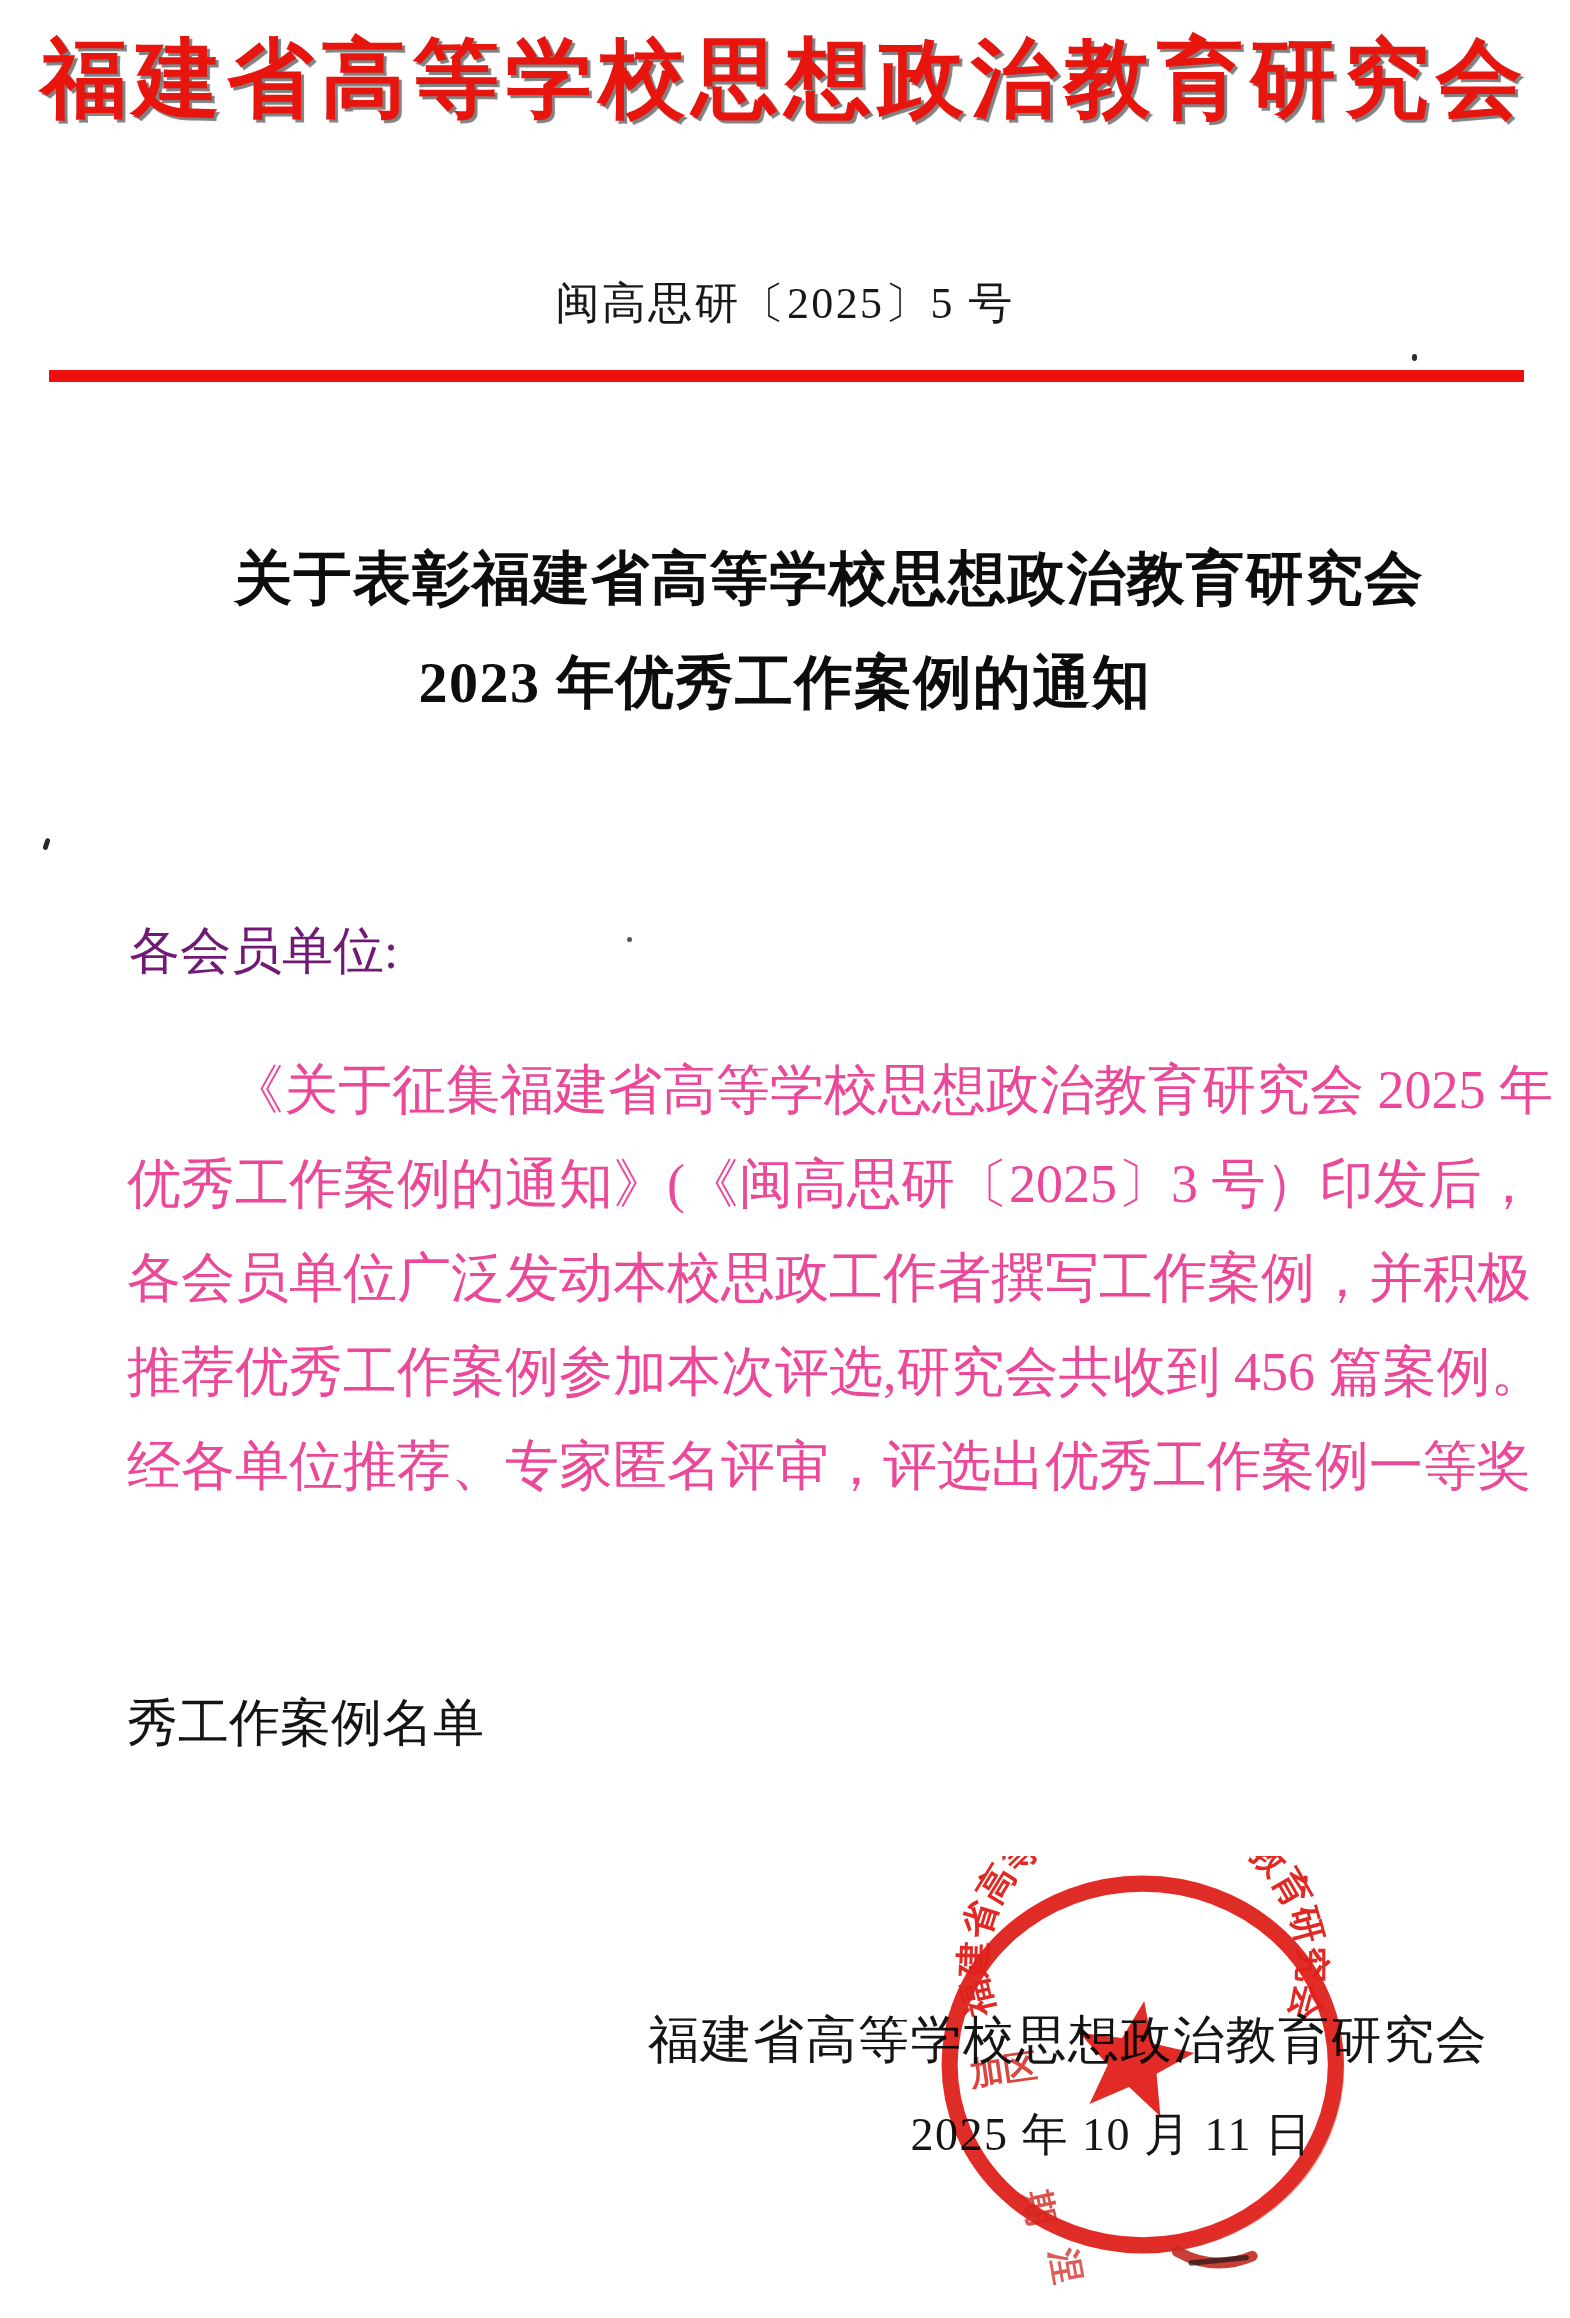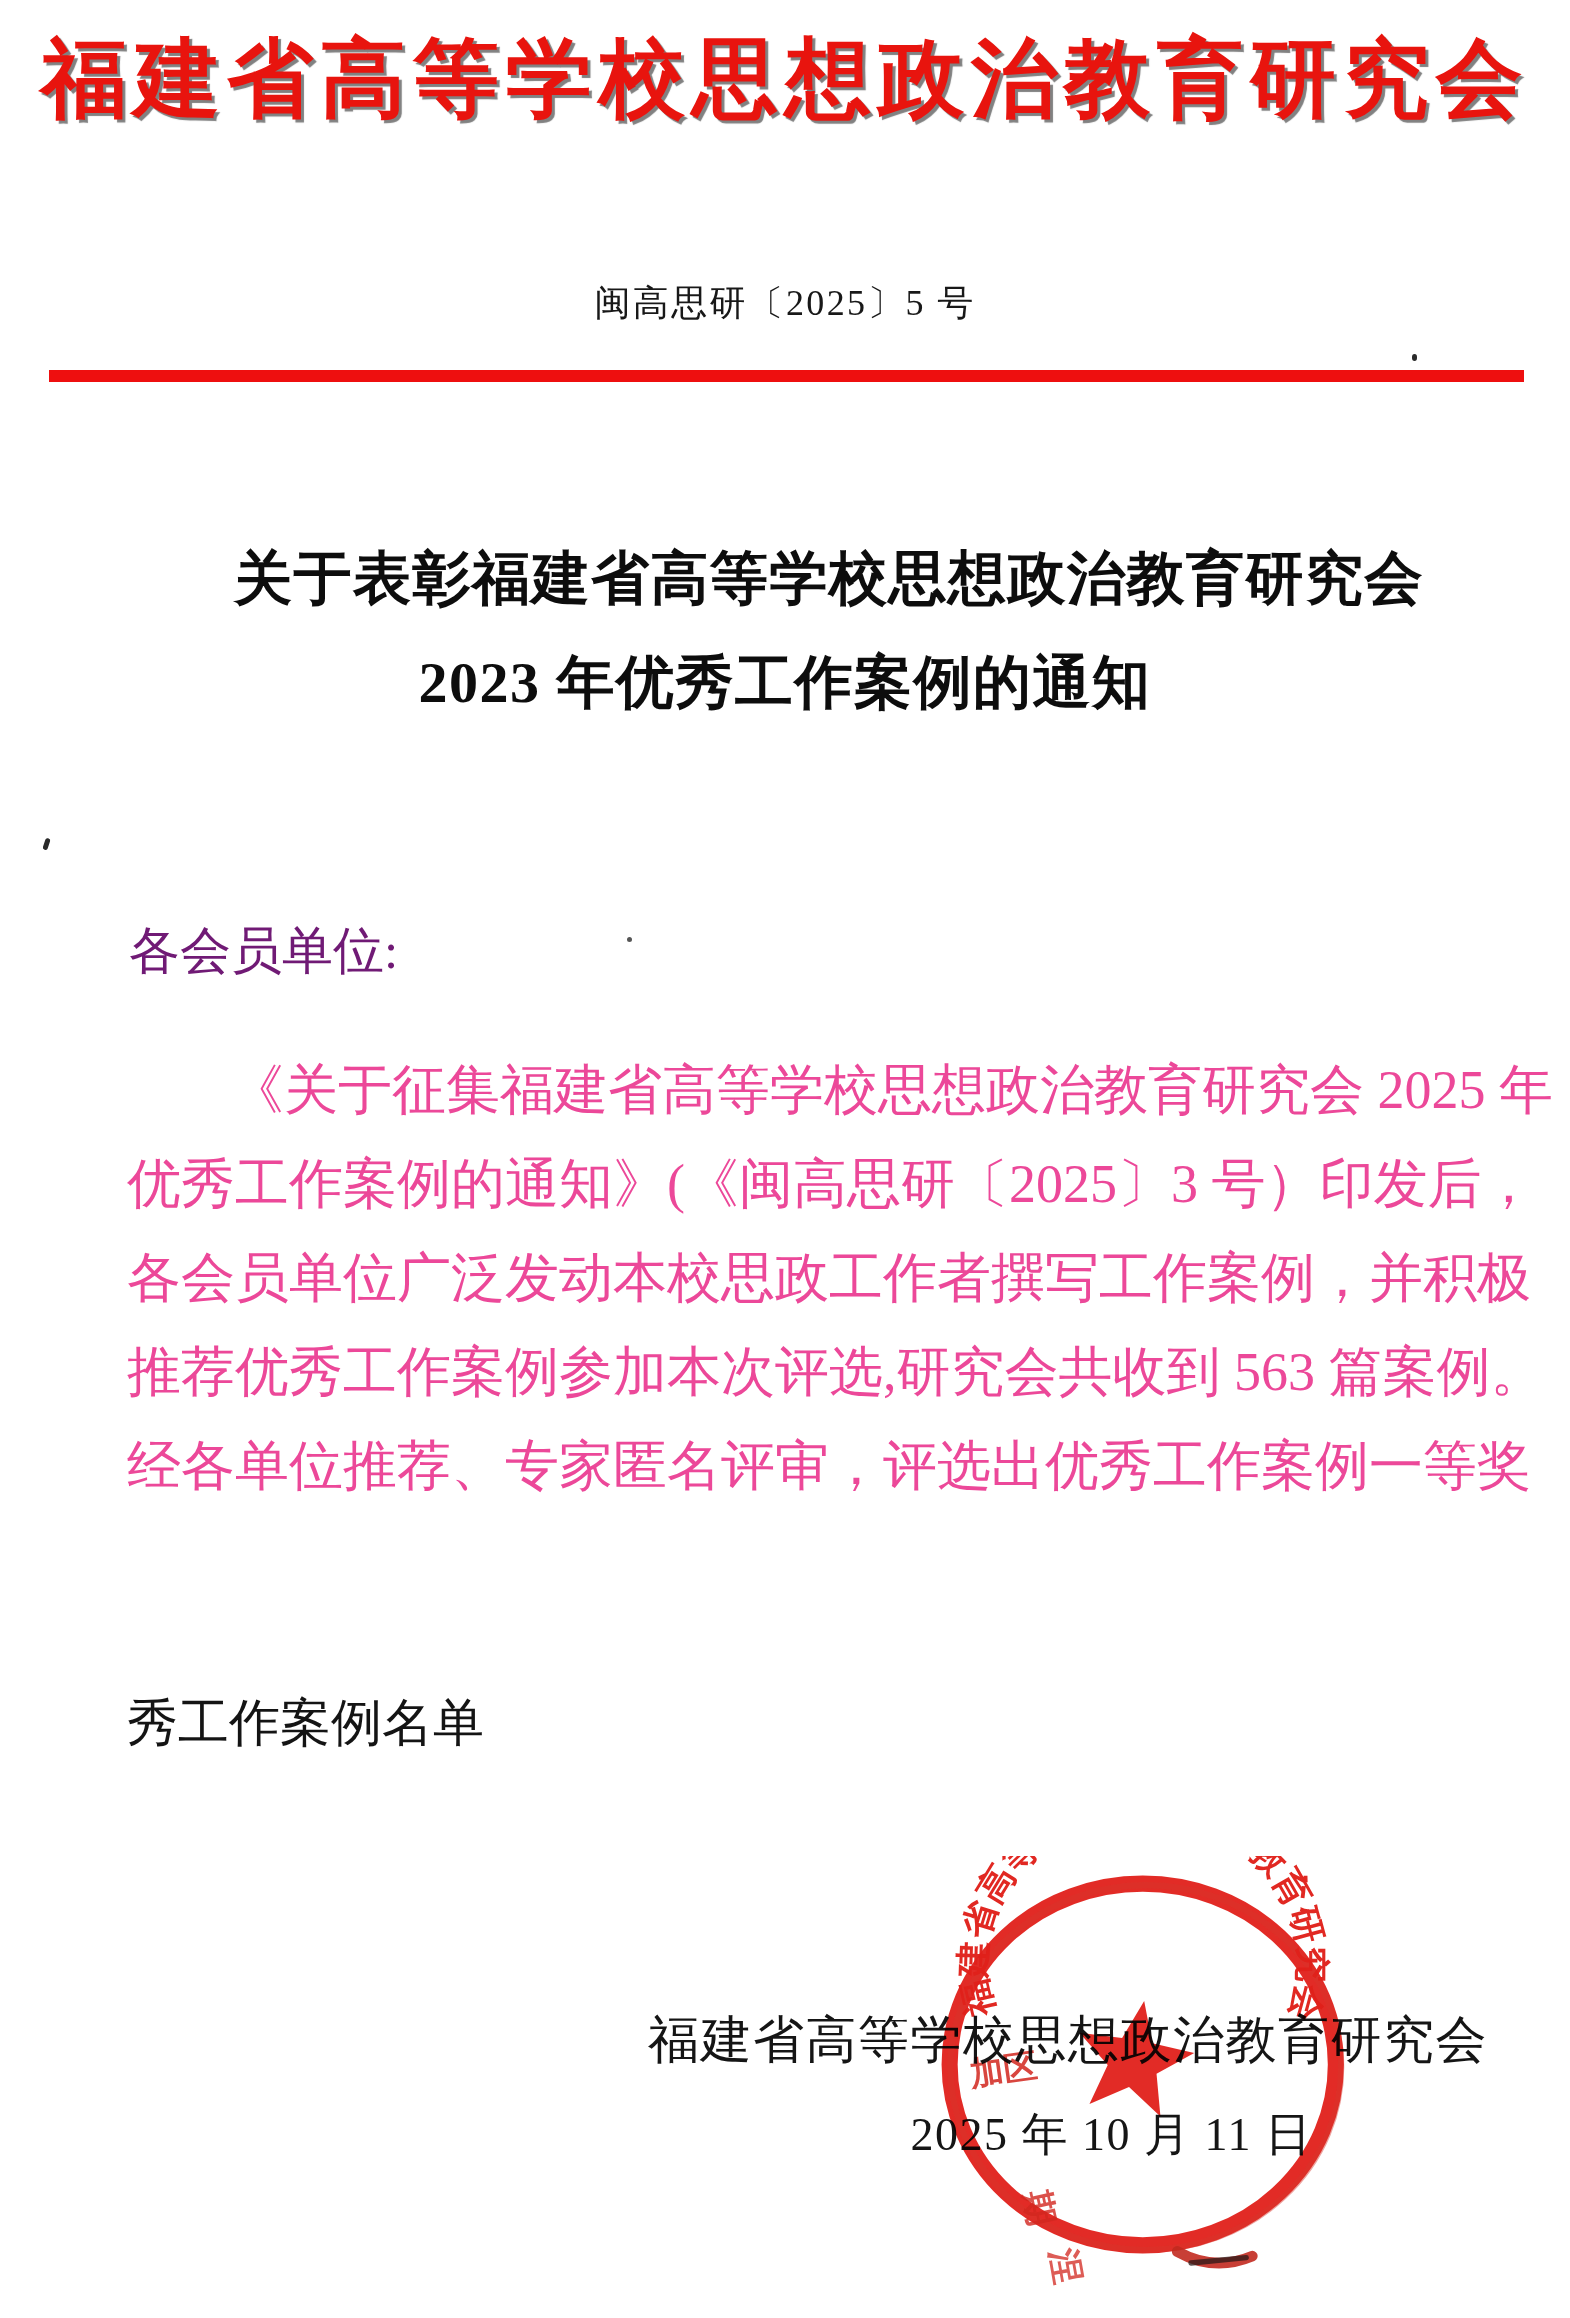--- a/index.html
+++ b/index.html
@@ -17,21 +17,21 @@
     text-align:center;
     font-size:86px;line-height:107px;font-weight:bold;
     letter-spacing:7px;
     color:#e8140e;
     text-shadow:3.1px 3.1px 0.8px rgba(25,25,25,0.55);
     white-space:nowrap;
   }
   .doc-number{
     position:absolute;top:265px;left:0;width:1570px;
     text-align:center;
-    font-size:36px;line-height:77px;
+    font-size:44px;line-height:77px;
     letter-spacing:2.3px;
     color:#181818;
     white-space:nowrap;
   }
   .red-line{
     position:absolute;top:370px;left:49px;width:1475px;height:11.5px;
     background:#ee0f0f;
   }
   
   .doc-title-1,.doc-title-2{
@@ -92,21 +92,21 @@
 
   <div class="doc-title-1">关于表彰福建省高等学校思想政治教育研究会</div>
   <div class="doc-title-2">2023 年优秀工作案例的通知</div>
 
   <div class="salutation">各会员单位:</div>
 
   <div class="body-paragraph">
     <div class="line indent">《关于征集福建省高等学校思想政治教育研究会 2025 年</div>
     <div class="line">优秀工作案例的通知》(《闽高思研〔2025〕3 号）印发后，</div>
     <div class="line">各会员单位广泛发动本校思政工作者撰写工作案例，并积极</div>
-    <div class="line">推荐优秀工作案例参加本次评选,研究会共收到 563 篇案例。</div>
+    <div class="line">推荐优秀工作案例参加本次评选,研究会共收到 456 篇案例。</div>
     <div class="line">经各单位推荐、专家匿名评审，评选出优秀工作案例一等奖</div>
   </div>
 
   <div class="attachment">
     <div class="line">秀工作案例名单</div>
   </div>
 
   <div class="signature-org">福建省高等学校思想政治教育研究会</div>
   <div class="signature-date">2025 年 10 月 11 日</div>
 

